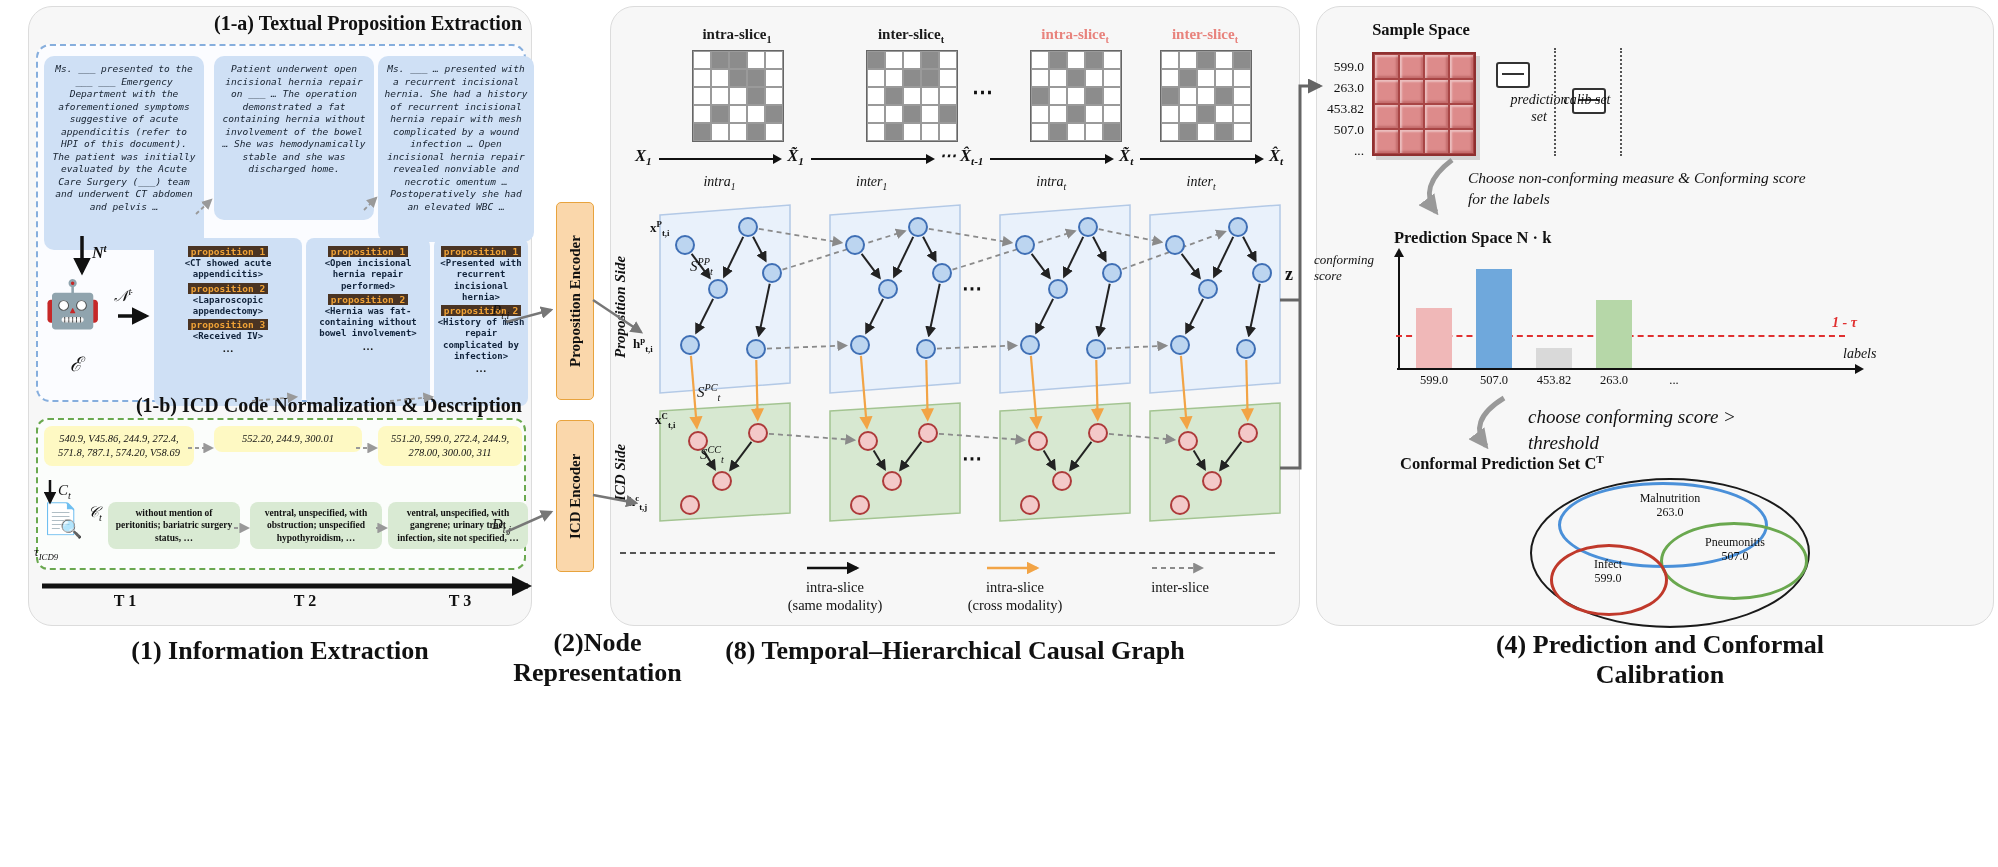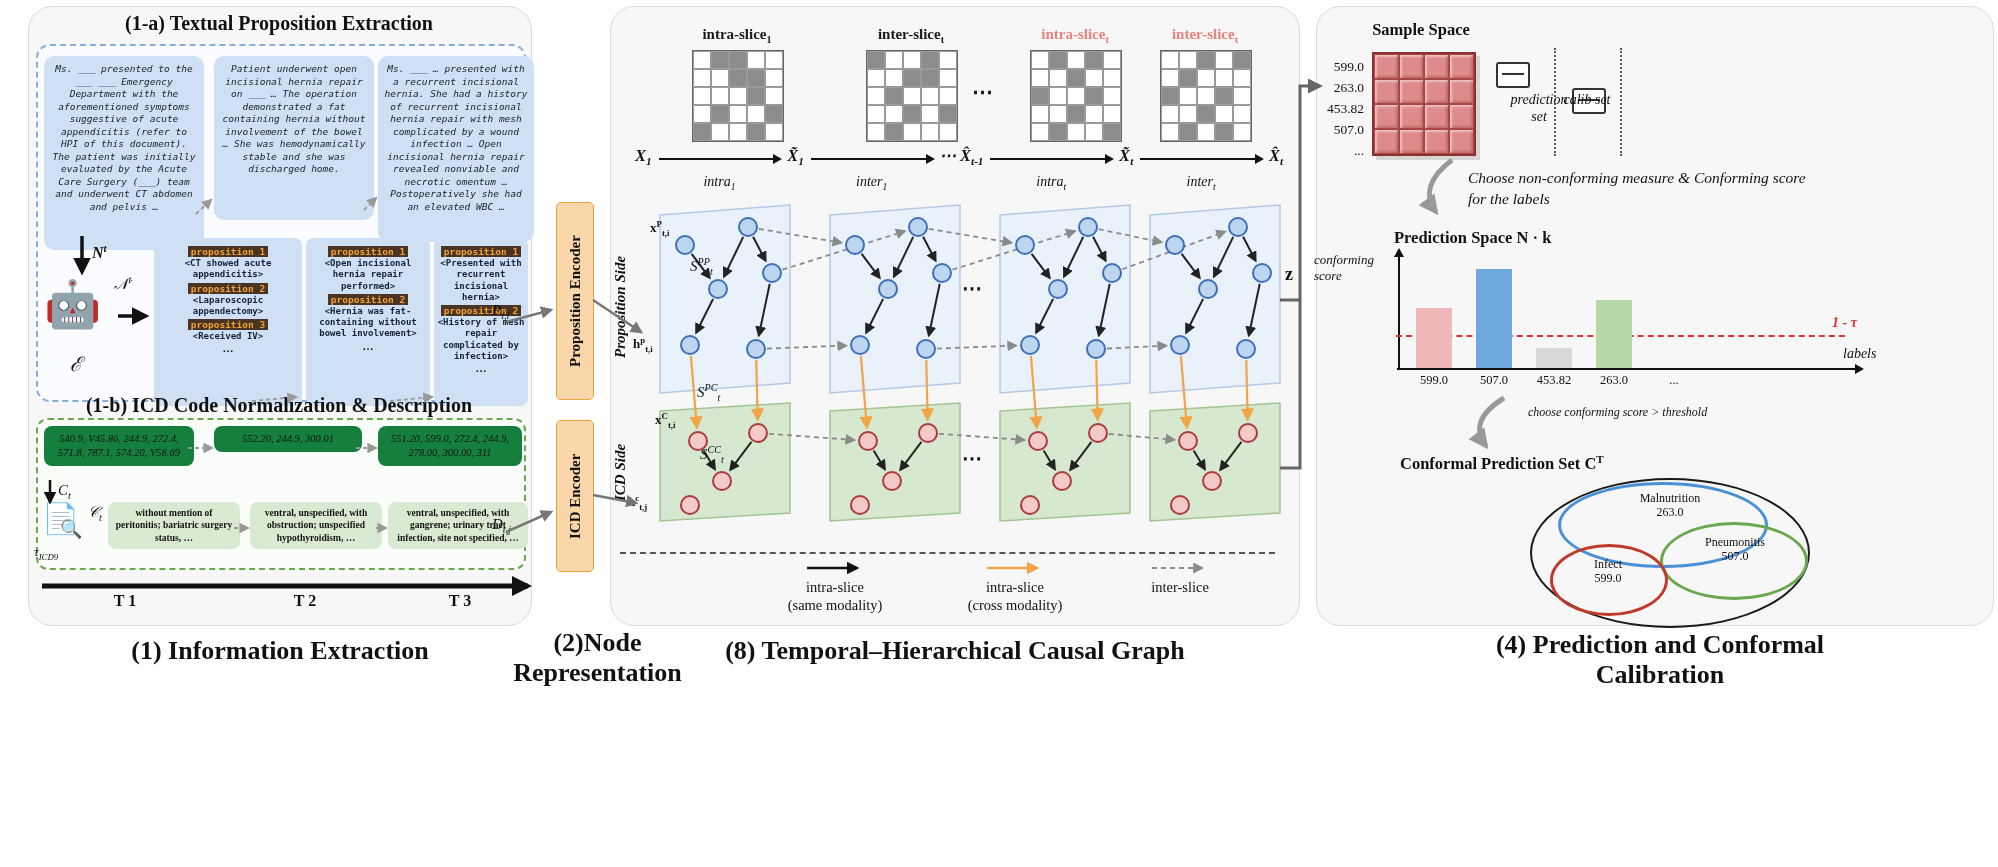--- a/index.html
+++ b/index.html
@@ -1,33 +1,33 @@
 <!DOCTYPE html>
 <html><head>
 <meta charset="utf-8">
 <style>
   html,body{margin:0;padding:0;background:#fff;}
   #root{position:relative;width:1998px;height:867px;background:#ffffff;
         font-family:"Liberation Serif","DejaVu Serif",serif;color:#111;overflow:hidden;}
   .abs{position:absolute;}
   sup,sub{font-size:68%;line-height:0;}
   .panel{background:#f7f7f7;border:1.5px solid #dcdcdc;border-radius:24px;}
-  .secTitle{font-weight:bold;font-size:20px;text-align:center;}
+  .secTitle{font-weight:bold;font-size:20px;text-align:right;}
   .dashedBlue{border:2px dashed #86aedd;border-radius:14px;background:#fbfcff;}
   .dashedGreen{border:2px dashed #6aa84f;border-radius:12px;background:#fbfdfb;}
   .note{background:#cfe0f5;border-radius:10px;font-family:"DejaVu Sans Mono",monospace;
         font-style:italic;font-size:9.5px;line-height:1.32;padding:7px 6px;text-align:center;
         color:#15202e;overflow:hidden;}
   .propBox{background:#cfe0f5;border-radius:8px;padding:6px 3px;text-align:center;overflow:hidden;}
   .propChip{display:block;width:fit-content;margin:2px auto 1px;background:#4a3423;color:#f0a236;
         font-family:"DejaVu Sans Mono",monospace;font-weight:bold;font-size:9.5px;padding:0 3px;}
   .propText{display:block;font-family:"DejaVu Sans Mono",monospace;font-weight:bold;font-size:9px;
         color:#10223a;line-height:1.25;}
   .propMore{display:block;font-weight:bold;font-size:11px;}
-  .codes{background:#15803d;border-radius:8px;font-style:italic;font-size:10.5px;text-align:center;
+  .codes{background:#fef9c3;border-radius:8px;font-style:italic;font-size:10.5px;text-align:center;
         padding:6px 4px;line-height:1.35;}
   .descs{background:#d9ead3;border-radius:8px;font-weight:bold;font-size:9.5px;text-align:center;
         padding:5px 4px;line-height:1.3;}
   .math{font-style:italic;font-size:15px;}
   .mathB{font-weight:bold;font-size:13px;}
   .tlab{font-weight:bold;font-size:16px;text-align:center;}
   .bigcap{font-weight:bold;font-size:26px;text-align:center;line-height:1.15;}
   .encoder{background:#fad7ab;border:1.5px solid #e8a33d;border-radius:5px;display:flex;
         align-items:center;justify-content:center;writing-mode:vertical-rl;transform:rotate(180deg);
         font-weight:bold;font-size:15px;text-align:center;}
@@ -80,21 +80,21 @@
 
   <div class="abs secTitle" style="left:36px;top:12px;width:486px">(1-a) Textual Proposition Extraction</div>
   <div class="abs dashedBlue" style="left:36px;top:44px;width:486px;height:354px"></div>
 
   <div class="abs note" style="left:44px;top:56px;width:148px;height:180px">Ms. ___ presented to the ___ ___ Emergency Department with the aforementioned symptoms suggestive of acute appendicitis (refer to HPI of this document). The patient was initially evaluated by the Acute Care Surgery (___) team and underwent CT abdomen and pelvis …</div>
   <div class="abs note" style="left:214px;top:56px;width:148px;height:150px">Patient underwent open incisional hernia repair on ___ … The operation demonstrated a fat containing hernia without involvement of the bowel … She was hemodynamically stable and she was discharged home.</div>
   <div class="abs note" style="left:378px;top:56px;width:144px;height:172px">Ms. ___ … presented with a recurrent incisional hernia. She had a history of recurrent incisional hernia repair with mesh complicated by a wound infection … Open incisional hernia repair revealed nonviable and necrotic omentum … Postoperatively she had an elevated WBC …</div>
 
   <span class="abs math" style="left:92px;top:244px;font-weight:bold;font-size:16px">N<sup>t</sup></span>
   <span class="abs" style="left:44px;top:282px;font-size:46px;line-height:1">🤖</span>
-  <span class="abs math" style="left:114px;top:276px;font-size:15px">𝒩<sup>t</sup></span>
+  <span class="abs math" style="left:114px;top:288px;font-size:15px">𝒩<sup>t</sup></span>
   <span class="abs math" style="left:70px;top:350px;font-size:20px">ℰ</span>
 
   <div class="abs propBox" style="left:154px;top:238px;width:142px;height:156px">
     <span class="propChip">proposition 1</span>
     <span class="propText">&lt;CT showed acute appendicitis&gt;</span>
     <span class="propChip">proposition 2</span>
     <span class="propText">&lt;Laparoscopic appendectomy&gt;</span>
     <span class="propChip">proposition 3</span>
     <span class="propText">&lt;Received IV&gt;</span>
     <span class="propMore">…</span>
@@ -492,21 +492,21 @@
       <div class="tick" style="left: 12px;">599.0</div>
       <div class="bar" style="left: 86px; top: 17px; height: 99px; width: 36px; background: rgb(111, 168, 220);"></div>
       <div class="tick" style="left: 72px;">507.0</div>
       <div class="bar" style="left: 146px; top: 96.2px; height: 19.8px; width: 36px; background: rgb(217, 217, 217);"></div>
       <div class="tick" style="left: 132px;">453.82</div>
       <div class="bar" style="left: 206px; top: 47.8px; height: 68.2px; width: 36px; background: rgb(182, 215, 168);"></div>
       <div class="tick" style="left: 192px;">263.0</div>
       <div class="tick" style="left: 252px;">...</div>
     </div>
 
-  <div class="abs italic" style="left:1528px;top:404px;width:280px;font-size:12px;line-height:1.35">choose conforming score &gt; threshold</div>
+  <div class="abs italic" style="left:1528px;top:404px;width:280px;font-size:19px;line-height:1.35">choose conforming score &gt; threshold</div>
 
   <div class="abs boldTitle" style="left:1400px;top:454px;width:300px">Conformal Prediction Set C<sup>T</sup></div>
 
   <div class="abs" style="left:1520px;top:476px;width:310px;height:152px">
     <div class="vcircle" style="left:10px;top:2px;width:276px;height:146px;border-color:#1a1a1a;border-width:2.5px"></div>
     <div class="vcircle" style="left: 38px; top: 6px; width: 204px; height: 80px; border-color: rgb(74, 144, 217);"></div>
     <div class="vcircle" style="left: 140px; top: 46px; width: 142px; height: 72px; border-color: rgb(106, 168, 79);"></div>
     <div class="vcircle" style="left: 30px; top: 68px; width: 112px; height: 66px; border-color: rgb(192, 57, 43);"></div>
     <div class="vlabel" style="left:90px;top:16px;width:120px">
       <div>Malnutrition</div>

